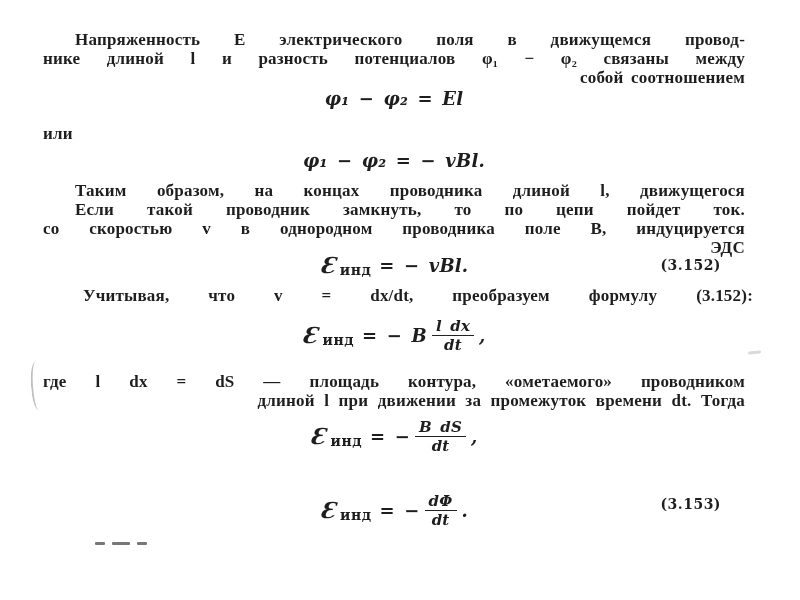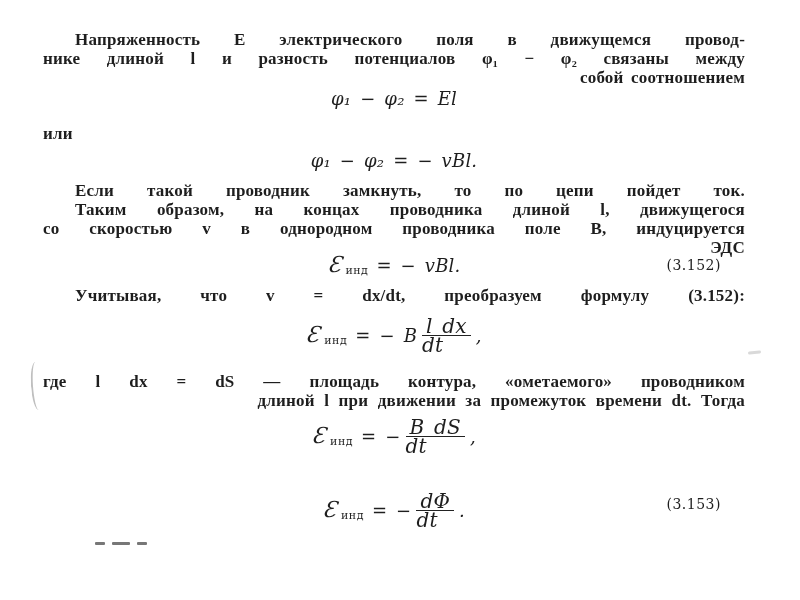--- a/index.html
+++ b/index.html
@@ -14,41 +14,41 @@
     letter-spacing:0.2px;word-spacing:3px;
     filter:blur(0.25px);
   }
   .para{position:absolute;left:0;width:702px;}
   .line{white-space:nowrap;text-align:right;}
   .jline{text-align:justify;text-align-last:justify;}
   .indent{text-indent:32px;}
   .p1{top:30px;}
   .orword{position:absolute;top:124px;left:0;}
   .p2{top:181px;}
-  .p3{position:absolute;top:286px;left:0;width:702px;text-align:justify;text-align-last:justify;text-indent:32px;}
+  .p3{position:absolute;top:286px;left:8px;width:702px;text-align:justify;text-align-last:justify;text-indent:32px;}
   .p4{top:372px;}
   .p4 .line2{word-spacing:5px;}
   .p5{position:absolute;top:463px;left:0;}
   .formula-row{
     position:absolute;left:0;width:702px;display:flex;
     justify-content:center;align-items:center;
     font-family:"DejaVu Serif","Liberation Serif",serif;
-    font-style:italic;font-weight:normal;font-size:18px;
+    font-style:italic;font-weight:bold;font-size:18px;
   }
   .f1{top:86px;height:24px;}
   .f2{top:148px;height:24px;}
   .f3{top:250px;height:30px;}
   .f4{top:311px;height:48px;}
   .f5{top:412px;height:48px;}
   .f6{top:486px;height:48px;}
   .fml{display:flex;align-items:center;gap:3px;}
   .scriptE{font-size:22px;line-height:20px;transform:skewX(-6deg);}
-  .sub{font-size:11px;letter-spacing:0.5px;margin:11px 5px 0 1px;font-style:normal;}
-  .frac{display:inline-flex;flex-direction:column;
-        font-size:20px;line-height:16px;margin:0 2px;}
+  .sub{font-size:14px;letter-spacing:0.5px;margin:11px 5px 0 1px;font-style:normal;}
+  .frac{display:inline-flex;flex-direction:column;align-items:center;
+        font-size:15px;line-height:16px;margin:0 2px;}
   .frac .num{padding:0 4px 1px 4px;border-bottom:1.6px solid #222;}
   .frac .den{padding-top:1px;}
   .eqnum{
     position:absolute;right:24px;top:50%;transform:translateY(-50%);
     font-style:normal;font-size:14px;letter-spacing:0.5px;
   }
   .f6 .eqnum{top:38%;}
   
   .dashes{position:absolute;left:52px;top:542px;display:flex;gap:7px;opacity:0.75;}
   .dashes .d{height:3px;background:#4a4a4a;border-radius:1px;}
@@ -84,22 +84,22 @@
 
   <div class="orword line">или</div>
 
   <div class="formula-row f2">
     <span class="fml">
         <span>φ₁ − φ₂ = − vBl.</span>
       </span>
   </div>
 
   <div class="para p2">
+    <div class="jline indent">Таким образом, на концах проводника длиной l, движущегося</div>
     <div class="jline indent">Если такой проводник замкнуть, то по цепи пойдет ток.</div>
-    <div class="jline indent">Таким образом, на концах проводника длиной l, движущегося</div>
     <div class="jline">со скоростью v в однородном проводника поле В, индуцируется</div>
     <div class="line">ЭДС</div>
   </div>
 
   <div class="formula-row f3">
     <span class="fml">
       <span class="scriptE">Ɛ</span>
       <span class="sub">инд</span>
       <span>= − vBl.</span>
     </span>

